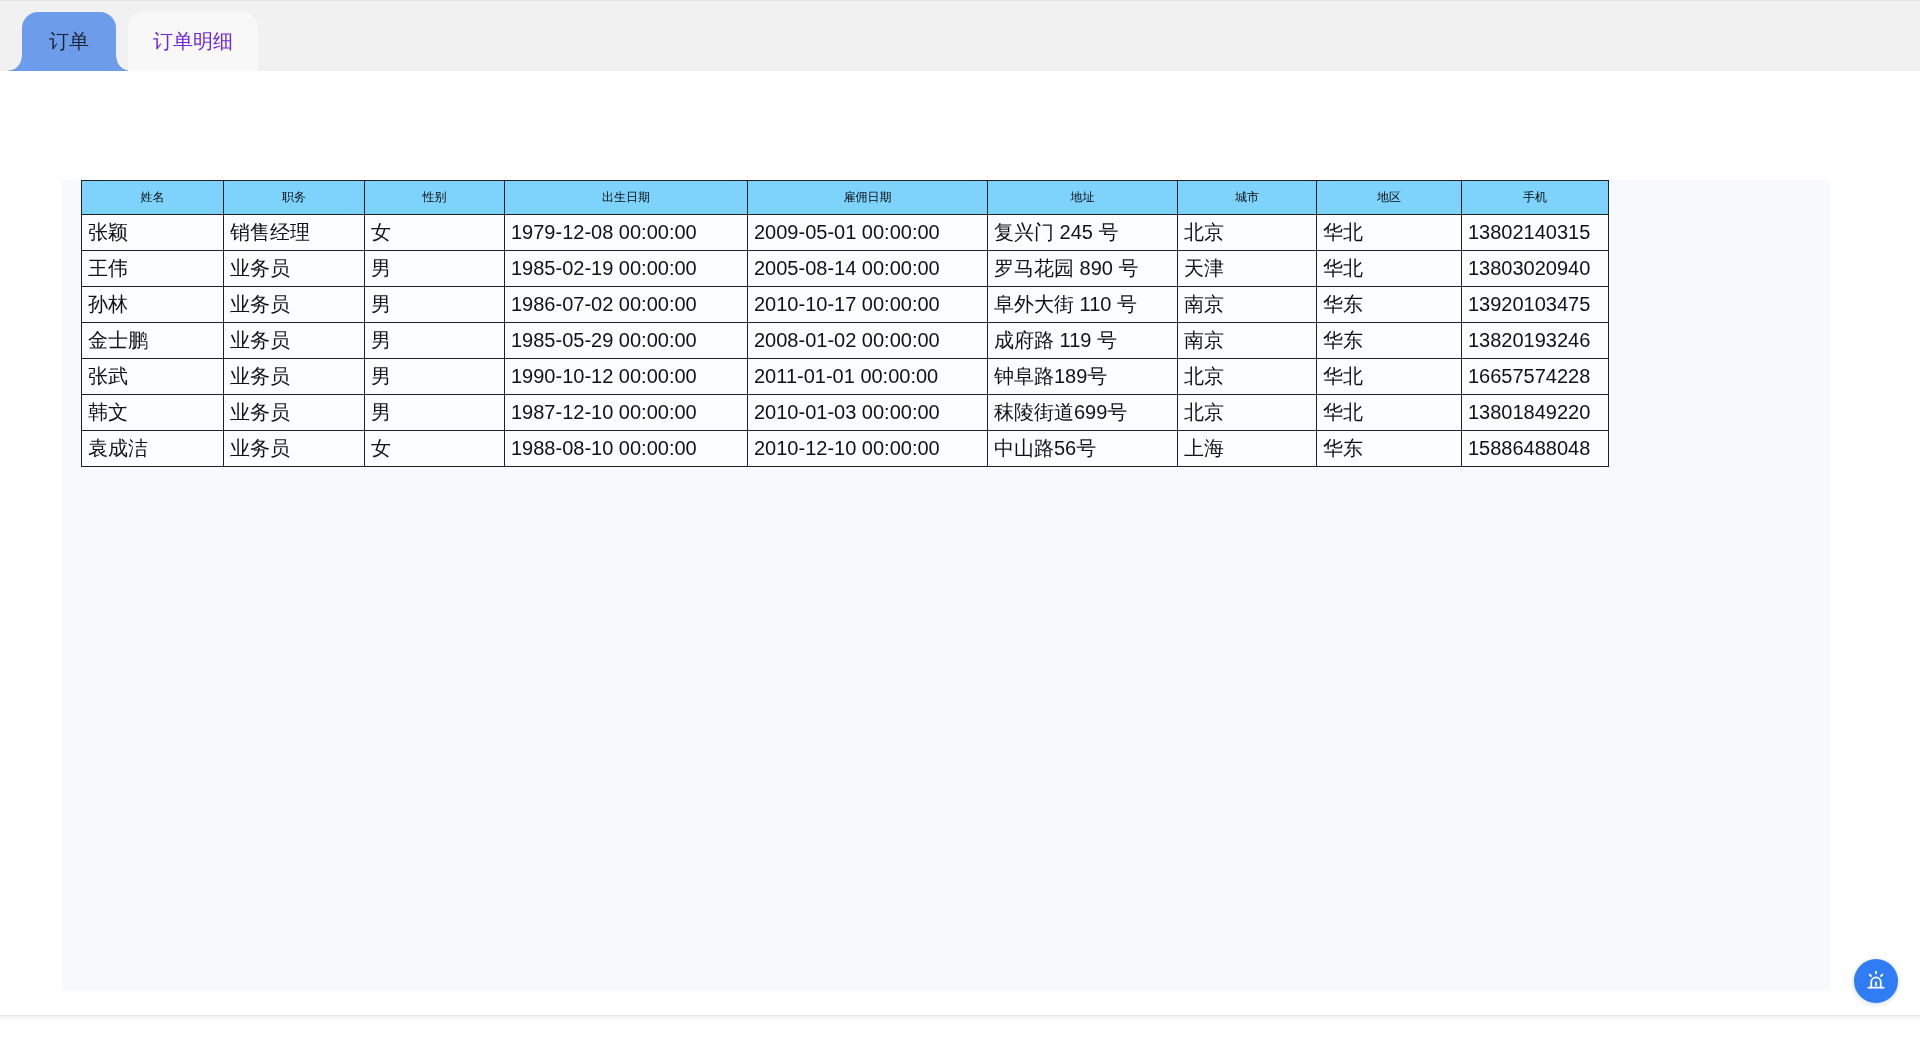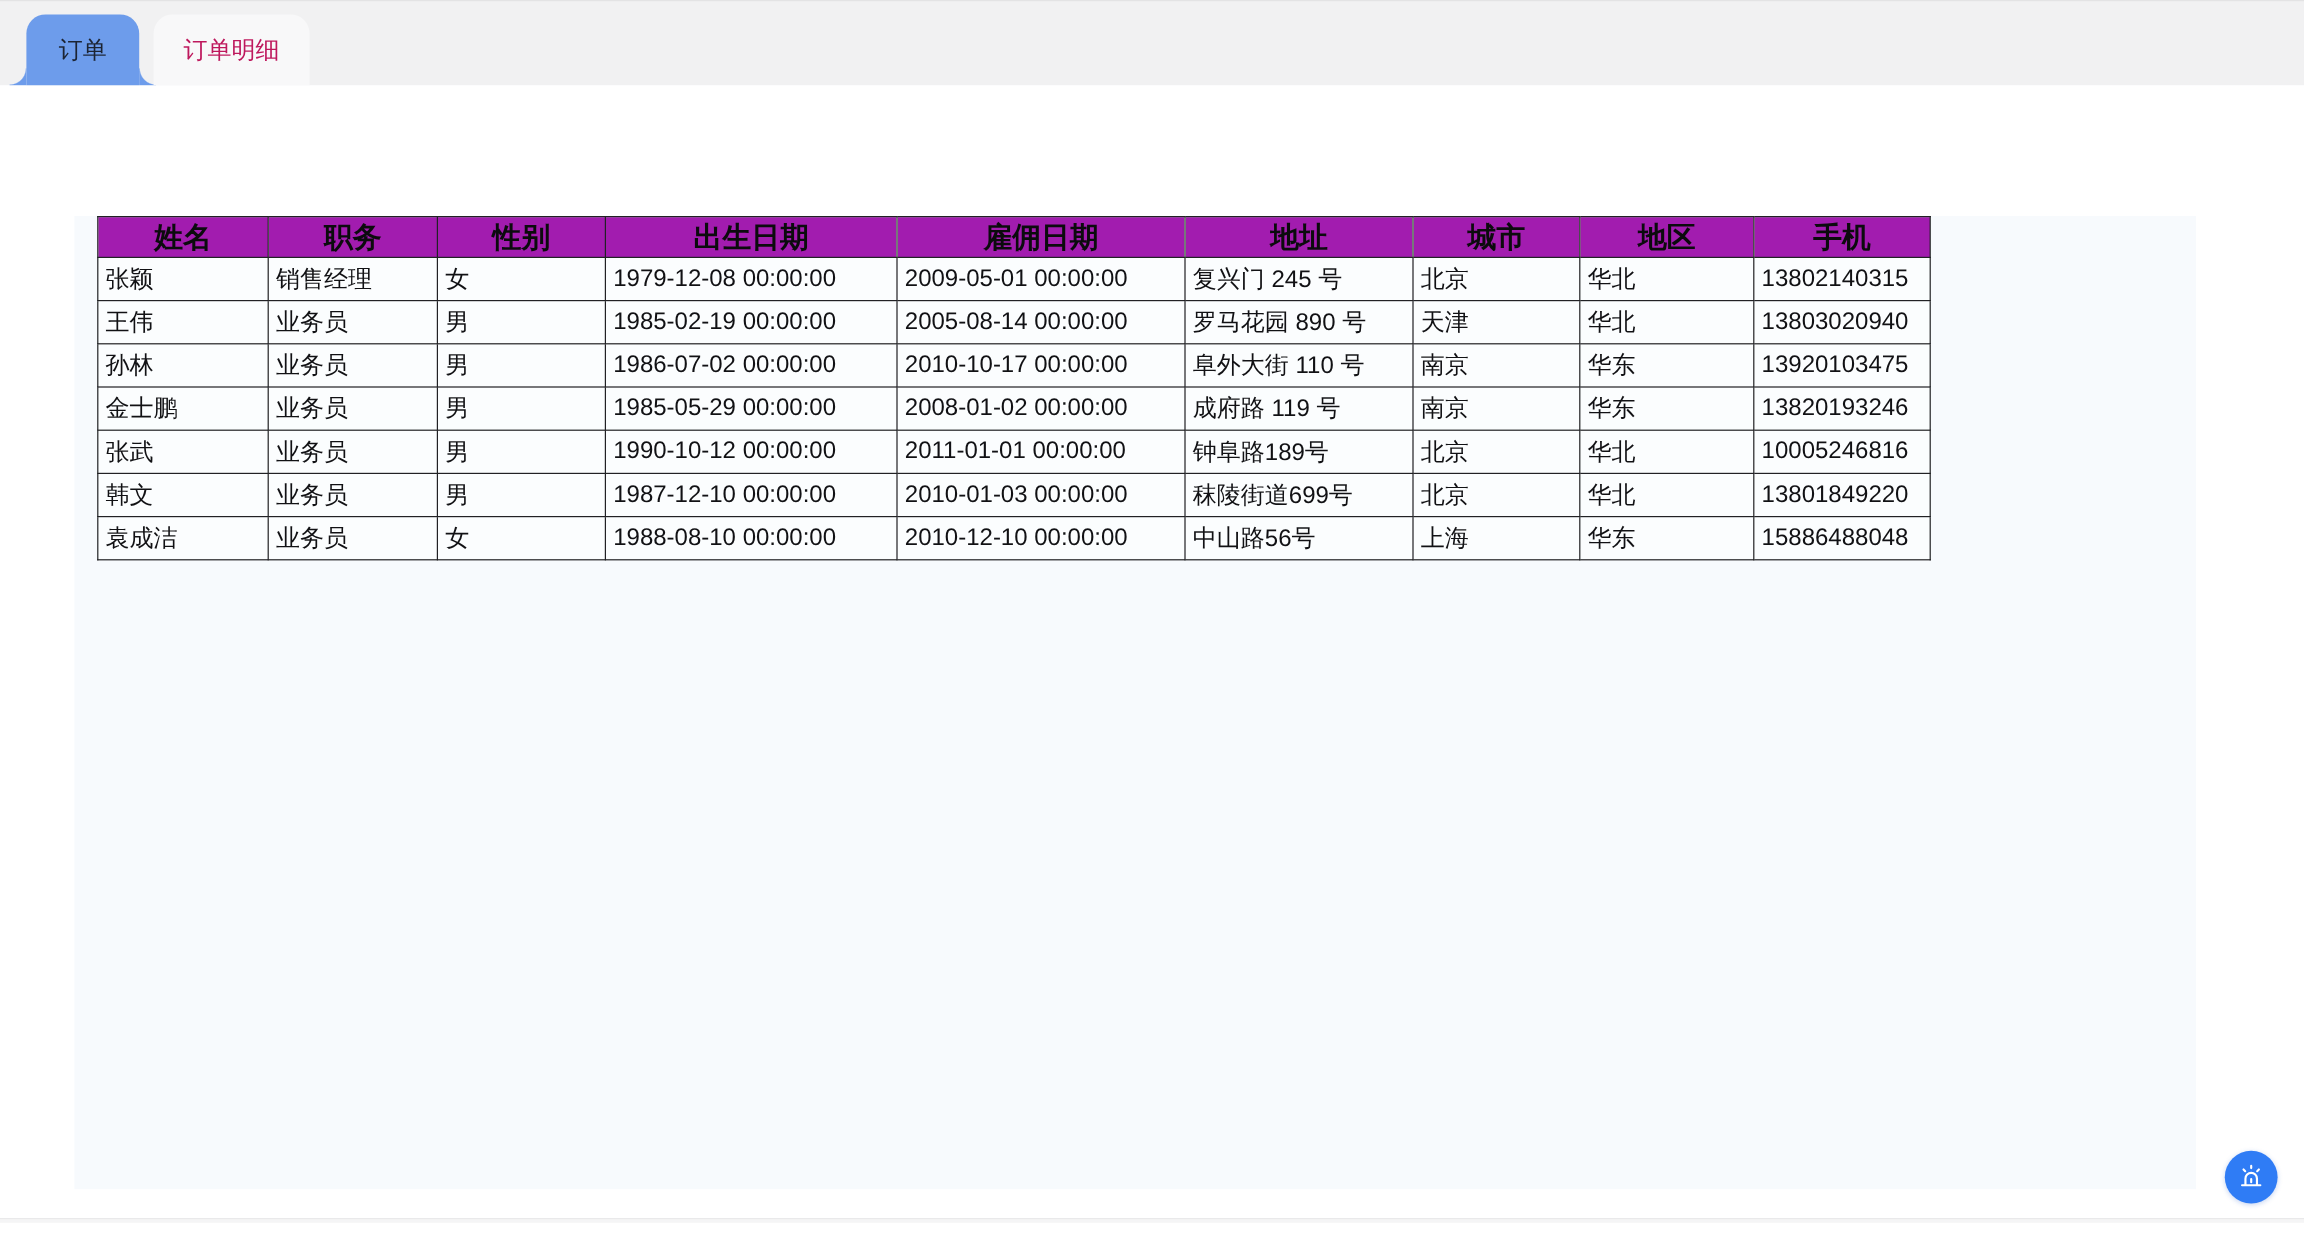--- a/index.html
+++ b/index.html
@@ -12,39 +12,39 @@
             background:#f1f1f2; border-top:1px solid #e3e3e4; }
   .tab { position:absolute; bottom:0; display:flex; align-items:center; justify-content:center;
          font-size:20px; cursor:pointer; }
   .tab-active { left:22px; width:94px; height:59px; background:#6d9ceb;
                 border-radius:16px 16px 0 0; color:#1c2433; }
   .tab-active::before { content:""; position:absolute; left:-14px; bottom:0; width:14px; height:14px;
                         background:radial-gradient(circle 14px at 0 0, rgba(0,0,0,0) 13px, #6d9ceb 14px); }
   .tab-active::after  { content:""; position:absolute; right:-14px; bottom:0; width:14px; height:14px;
                         background:radial-gradient(circle 14px at 100% 0, rgba(0,0,0,0) 13px, #6d9ceb 14px); }
   .tab-inactive { left:128px; width:130px; height:59px; background:#f8f8f9;
-                  border-radius:16px 16px 0 0; color:#be185d; }
+                  border-radius:16px 16px 0 0; color:#6d28d9; }
 
   
   .panel { position:absolute; left:62px; top:180px; width:1768px; height:811px; background:#f7fafd; }
 
   .form-row { position:absolute; left:0; top:103px; width:1920px; height:54px; }
   .form-label { position:absolute; left:218px; top:14px; font-size:19px; color:#4c4c4e; letter-spacing:1px; }
   .select { position:absolute; left:322px; top:7px; width:158px; height:41px; background:#ffffff;
             border:2px solid #c7d2e2; border-radius:3px; display:flex; align-items:center;
             padding:0 9px 0 10px; cursor:pointer; }
   .select-value { flex:1; font-size:21px; color:#1e3a66; white-space:nowrap; overflow:hidden; }
   .select .chev { flex:none; margin-left:4px; }
 
   
   table.data { position:absolute; left:81px; top:180px; border-collapse:collapse; table-layout:fixed;
                background:#fbfdfe; }
   table.data th, table.data td { border:1.5px solid #212124; overflow:hidden; white-space:nowrap; }
-  table.data th { height:34px; font-size:24px; font-weight:bold; color:#0b0b0d; text-align:center;
-                  background:#a21caf; padding:0 4px; }
+  table.data th { height:34px; font-size:12px; font-weight:normal; color:#0b0b0d; text-align:center;
+                  background:#7dd3fc; padding:0 4px; }
   table.data td { height:36px; font-size:20px; color:#111114; text-align:left; padding:0 4px 0 6px;
                   background:#fbfdfe; }
 
   
   .fab { position:absolute; left:1854px; top:959px; width:44px; height:44px; border-radius:50%;
          background:#2f7cf5; border:none; display:flex; align-items:center; justify-content:center;
          cursor:pointer; box-shadow:0 1px 4px rgba(20,80,200,.25); }
 
   
   .bottom-strip { position:absolute; left:0; bottom:0; width:1920px; height:4px;
@@ -139,21 +139,21 @@
         </tr>
         <tr>
           <td>张武</td>
           <td>业务员</td>
           <td>男</td>
           <td>1990-10-12 00:00:00</td>
           <td>2011-01-01 00:00:00</td>
           <td>钟阜路189号</td>
           <td>北京</td>
           <td>华北</td>
-          <td>10005246816</td>
+          <td>16657574228</td>
         </tr>
         <tr>
           <td>韩文</td>
           <td>业务员</td>
           <td>男</td>
           <td>1987-12-10 00:00:00</td>
           <td>2010-01-03 00:00:00</td>
           <td>秣陵街道699号</td>
           <td>北京</td>
           <td>华北</td>

